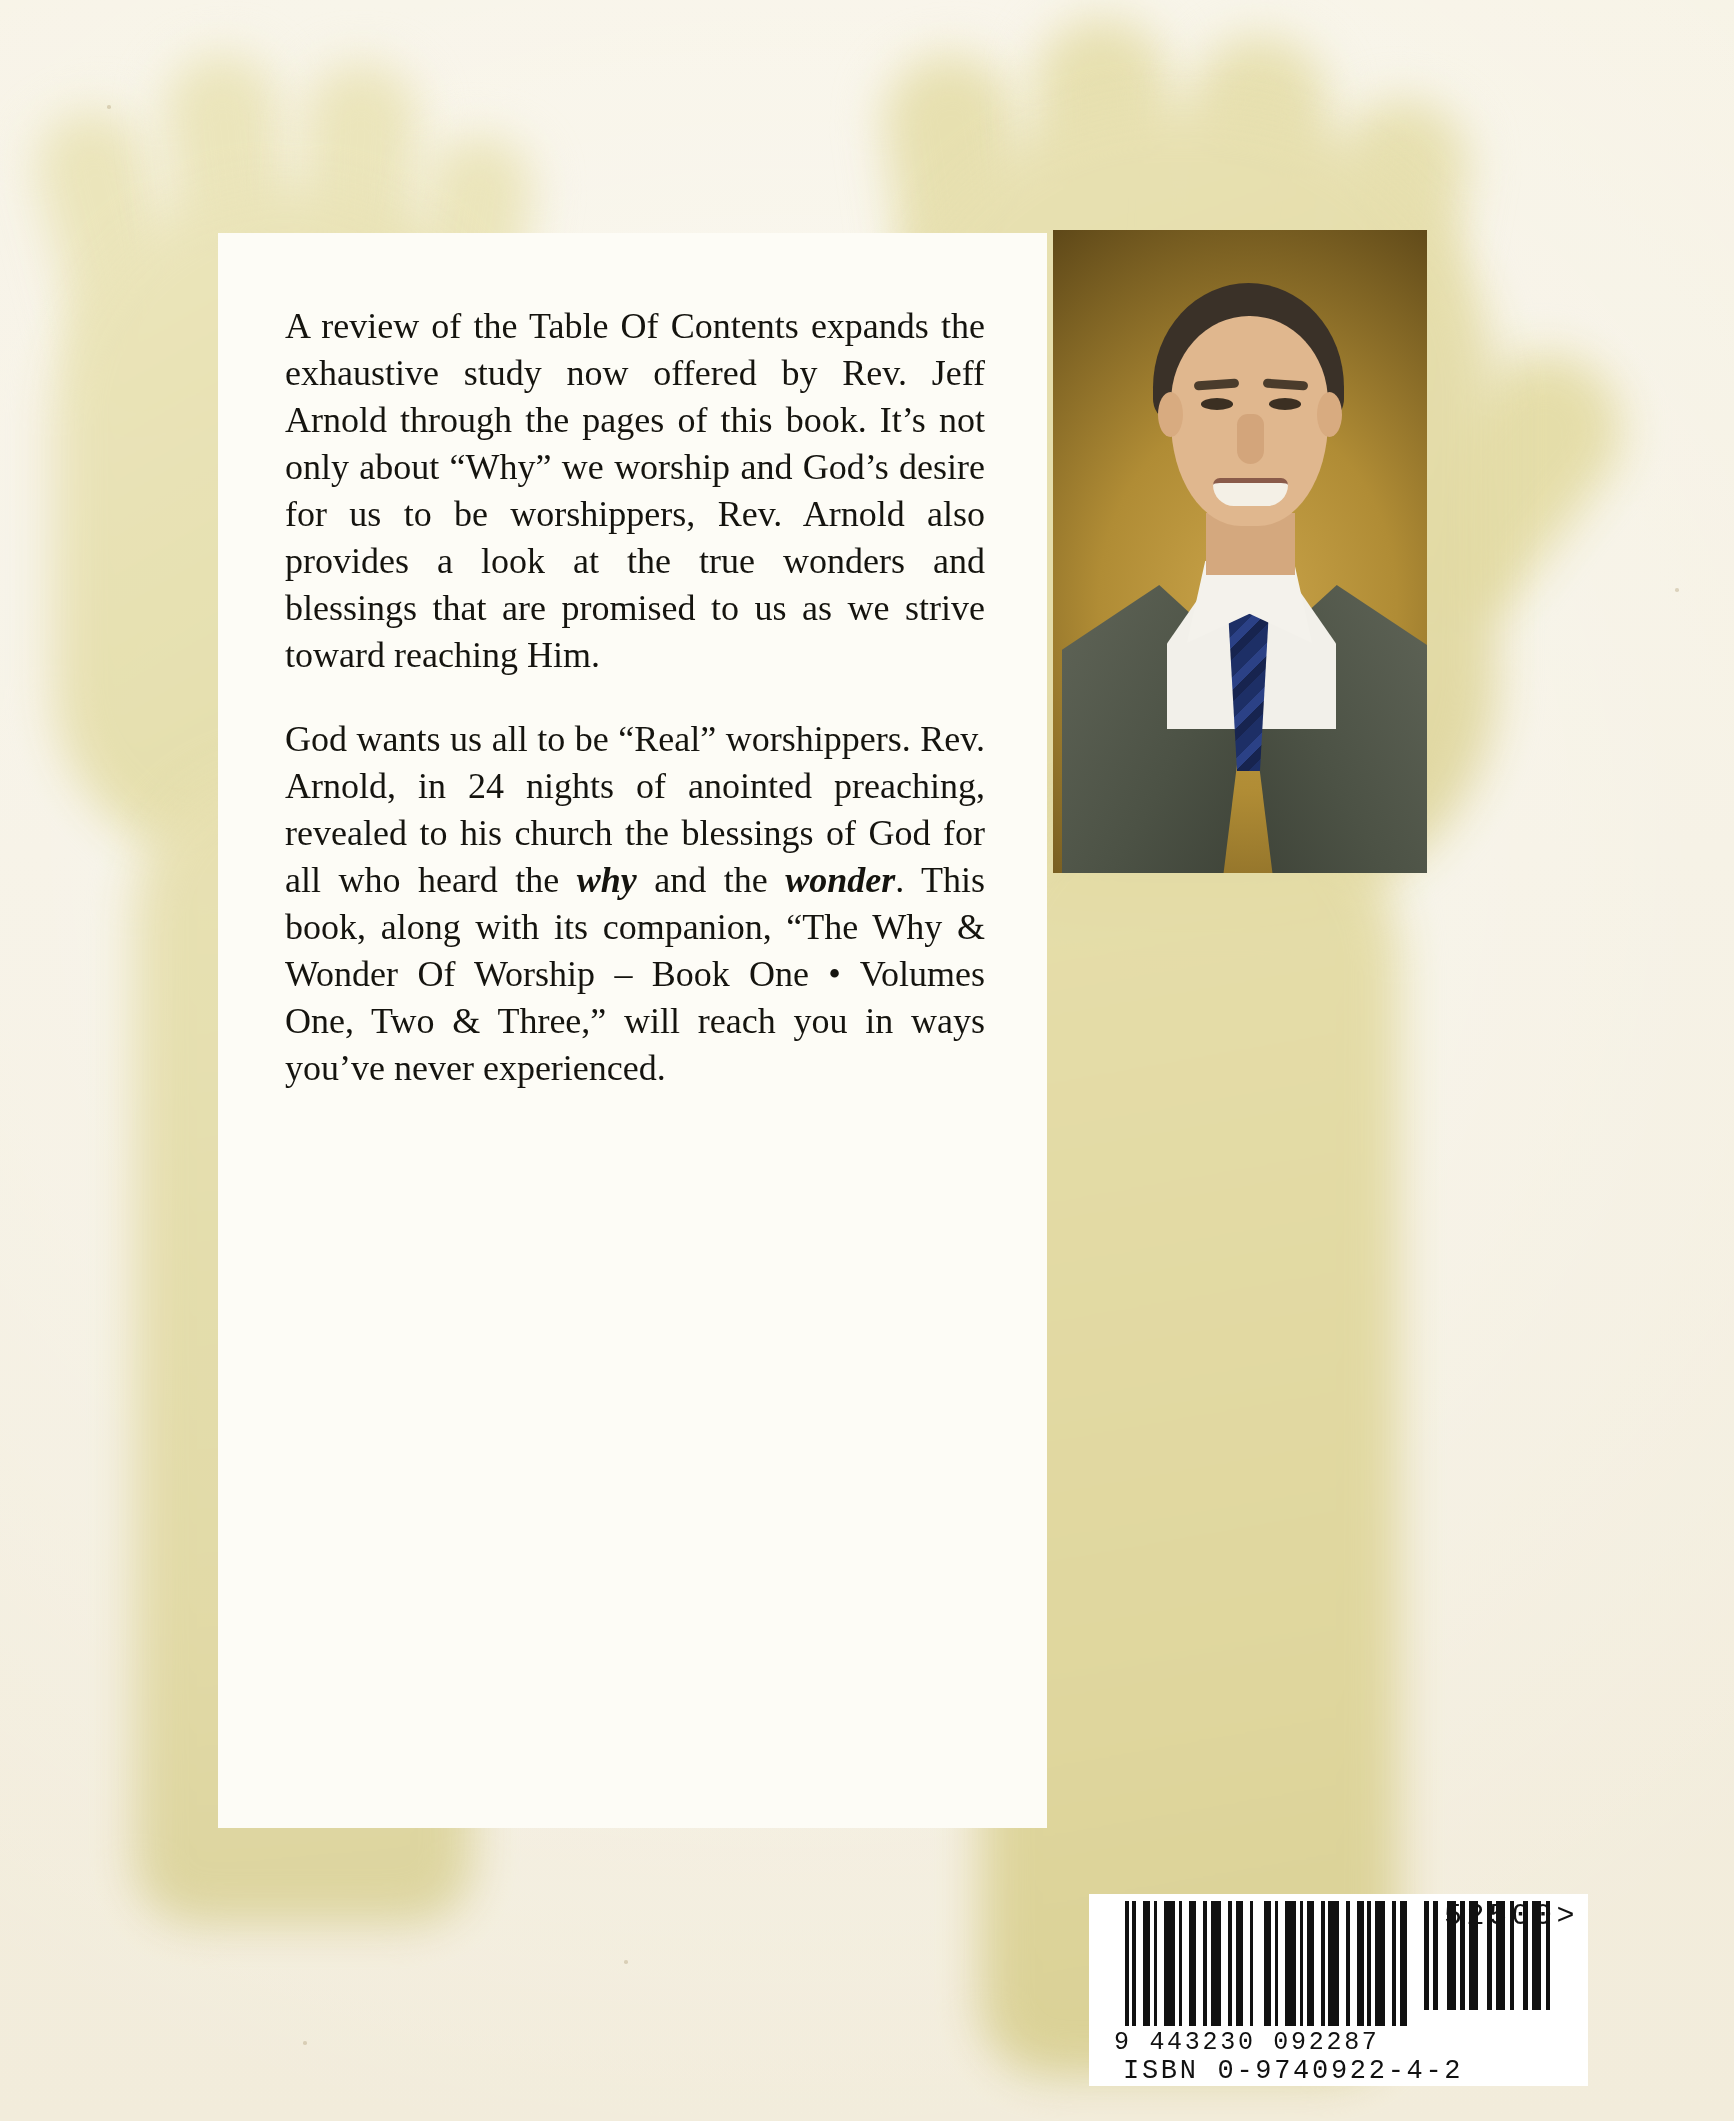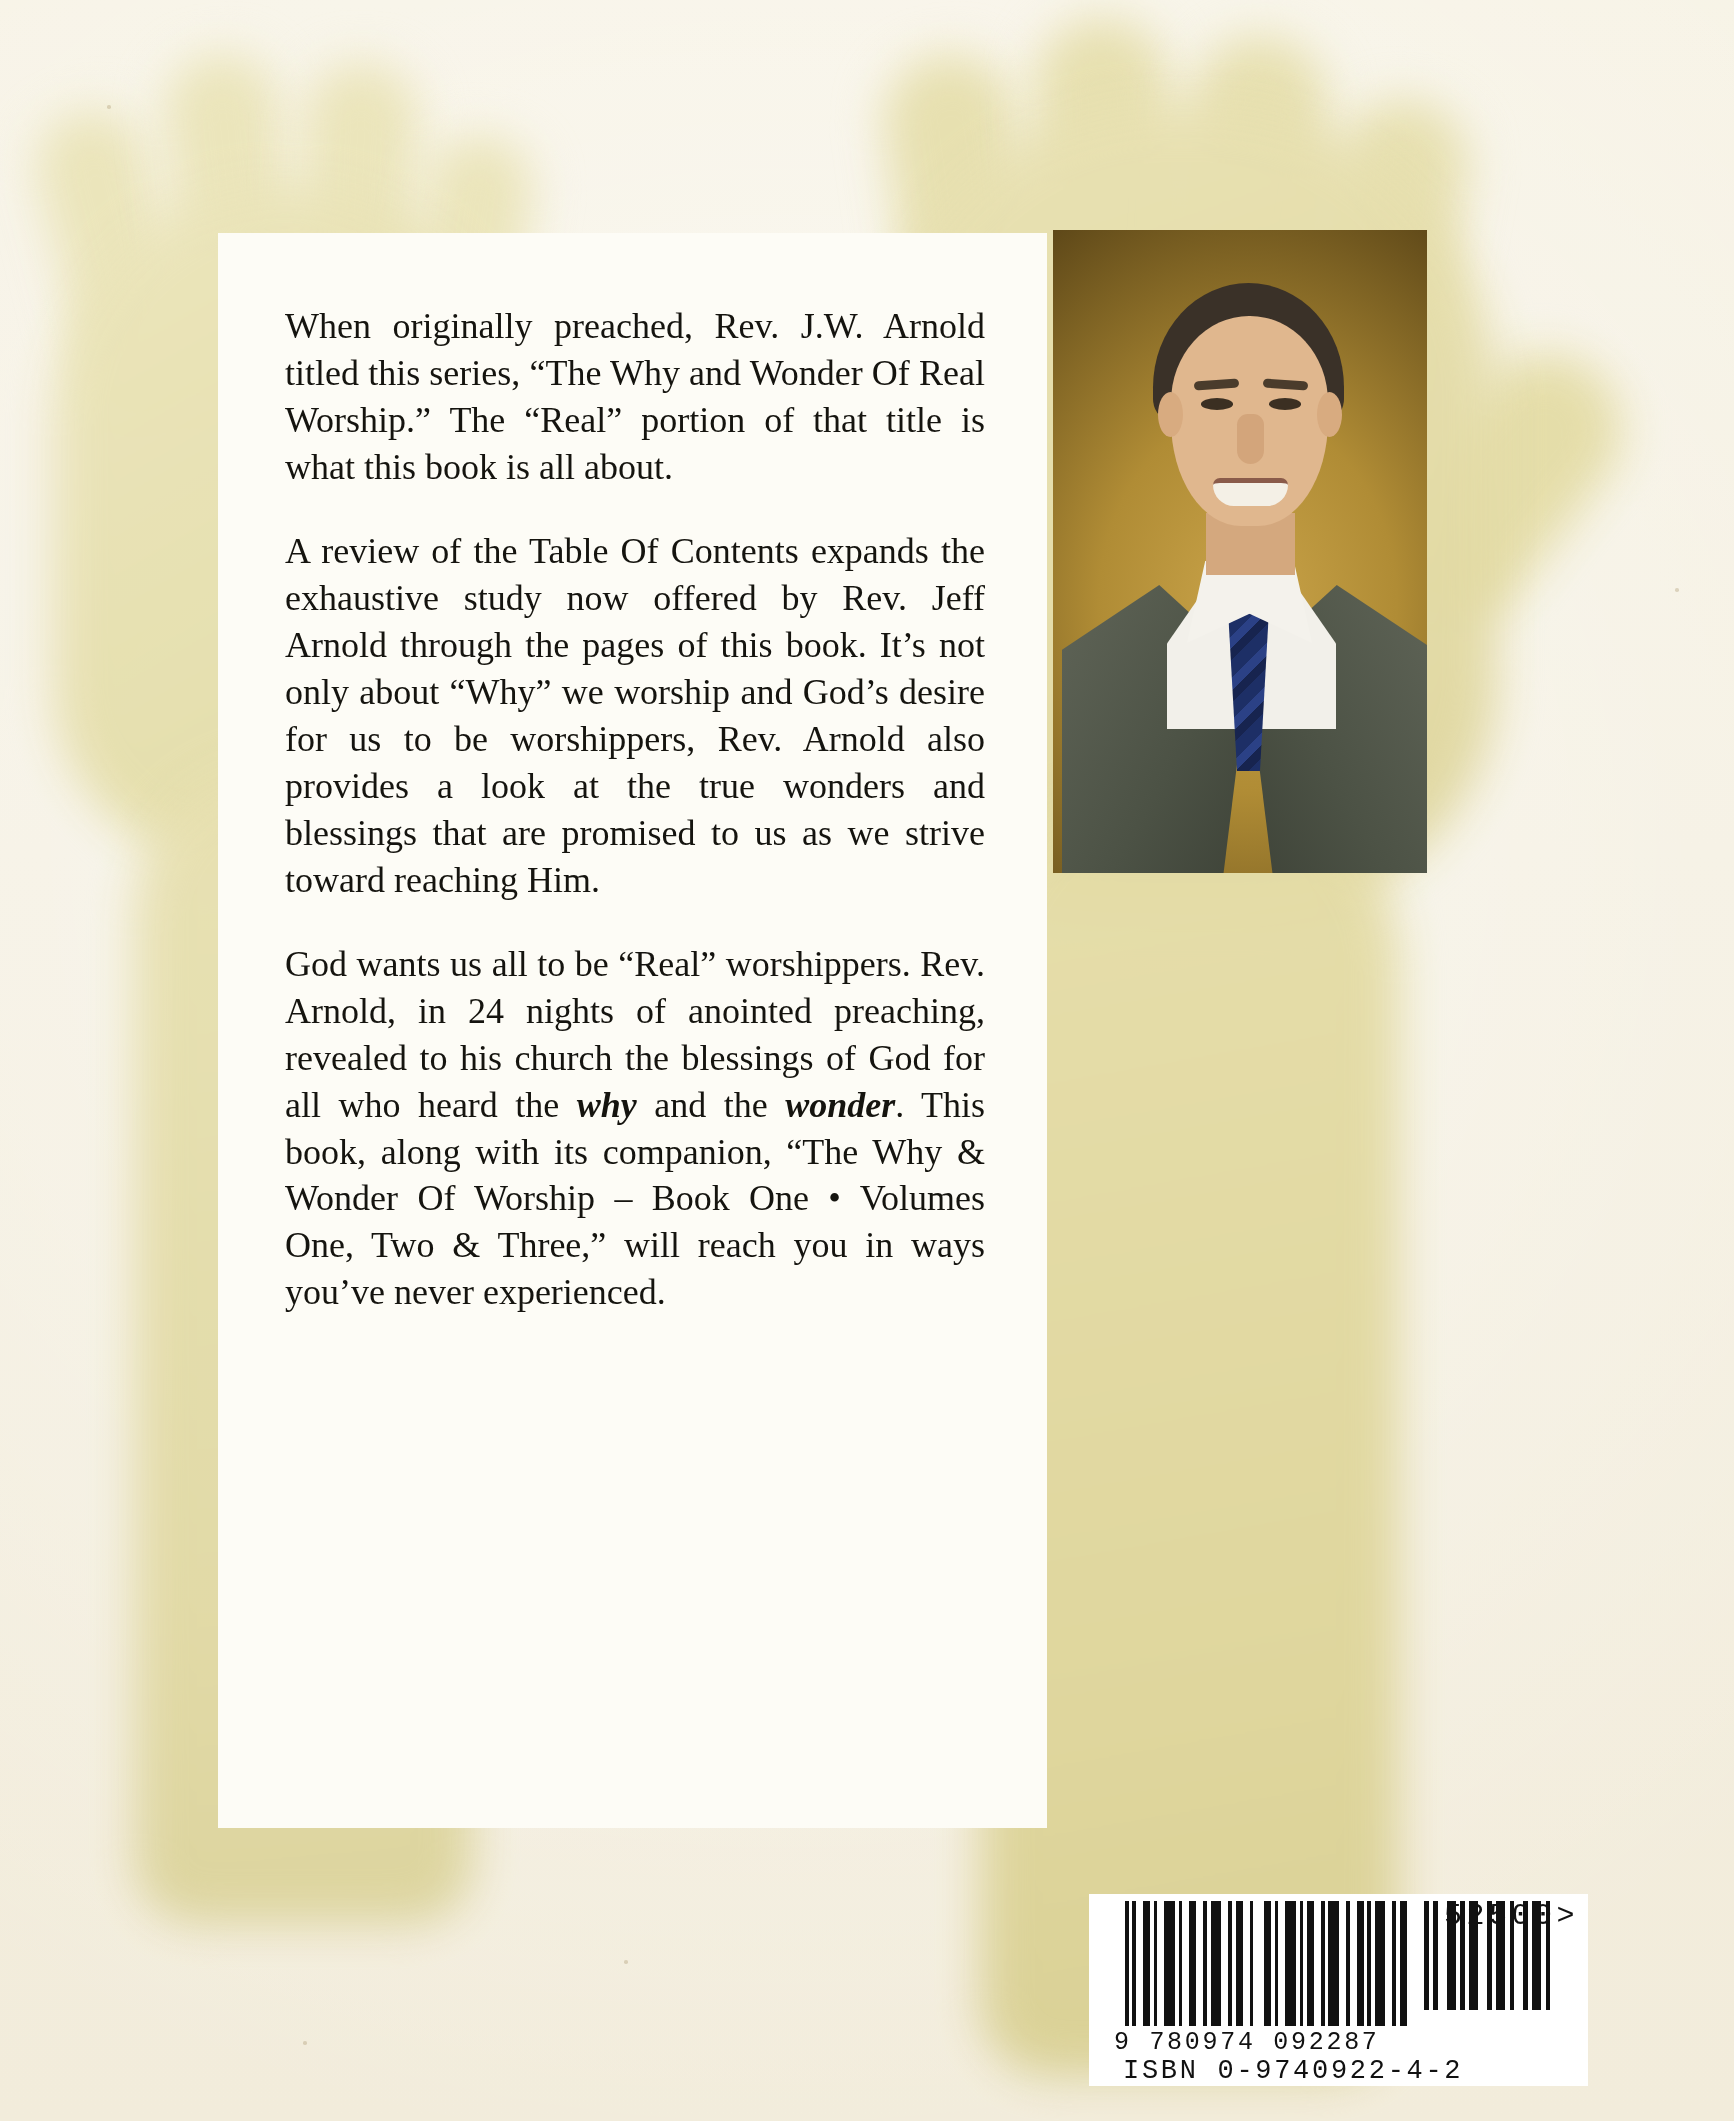--- a/index.html
+++ b/index.html
@@ -285,21 +285,20 @@
     <div class="hand wrist-r blur"></div>
 
     <div class="speck" style="left:107px;  top:105px;"></div>
     <div class="speck" style="left:1675px; top:588px;"></div>
     <div class="speck" style="left:303px;  top:2041px;"></div>
     <div class="speck" style="left:624px;  top:1960px;"></div>
   </div>
 
   <div class="text-panel">
     <div class="blurb">
-      <p>When originally preached, Rev. J.W. Arnold titled this series, “The Why and Wonder Of Real Worship.”  The “Real” portion of that title is what this book is all about.</p>
       <p>A review of the Table Of Contents expands the exhaustive study now offered by Rev. Jeff Arnold through the pages of this book.  It’s not only about “Why” we worship and God’s desire for us to be worshippers, Rev. Arnold also provides a look at the true wonders and blessings that are promised to us as we strive toward reaching Him.</p>
       <p><span>God wants us all to be “Real” worshippers.  Rev. Arnold, in 24 nights of anointed preaching, revealed to his church the blessings of God for all who heard the </span><span class="em">why</span><span> and the </span><span class="em">wonder</span><span>.  This book, along with its companion, “The Why &amp; Wonder Of Worship – Book One • Volumes One, Two &amp; Three,” will reach you in ways you’ve never experienced.</span></p>
     </div>
   </div>
 
   <div class="photo-frame">
     <div class="photo-bg"></div>
     <div class="ph-jacket-l"></div>
     <div class="ph-jacket-r"></div>
     <div class="ph-shirt"></div>
@@ -365,21 +364,21 @@
       <div class="bar" style="width:7.1px;"></div>
         <div style="width:3.6px;"></div>
       <div class="bar" style="width:3.6px;"></div>
         <div style="width:3.6px;"></div>
       <div class="bar" style="width:10.7px;"></div>
         <div style="width:7.1px;"></div>
       <div class="bar" style="width:3.6px;"></div>
         <div style="width:3.6px;"></div>
       <div class="bar" style="width:7.1px;"></div>
     </div>
-    <div class="bc-digits">9  780974 092287</div>
+    <div class="bc-digits">9  443230 092287</div>
     <div class="bc-isbn">ISBN 0-9740922-4-2</div>
   </div>
 
   <div class="bc-addon">
     <div class="bar" style="width:4.5px;"></div>
       <div style="width:4.5px;"></div>
     <div class="bar" style="width:4.5px;"></div>
       <div style="width:9px;"></div>
     <div class="bar" style="width:9px;"></div>
       <div style="width:4.5px;"></div>

